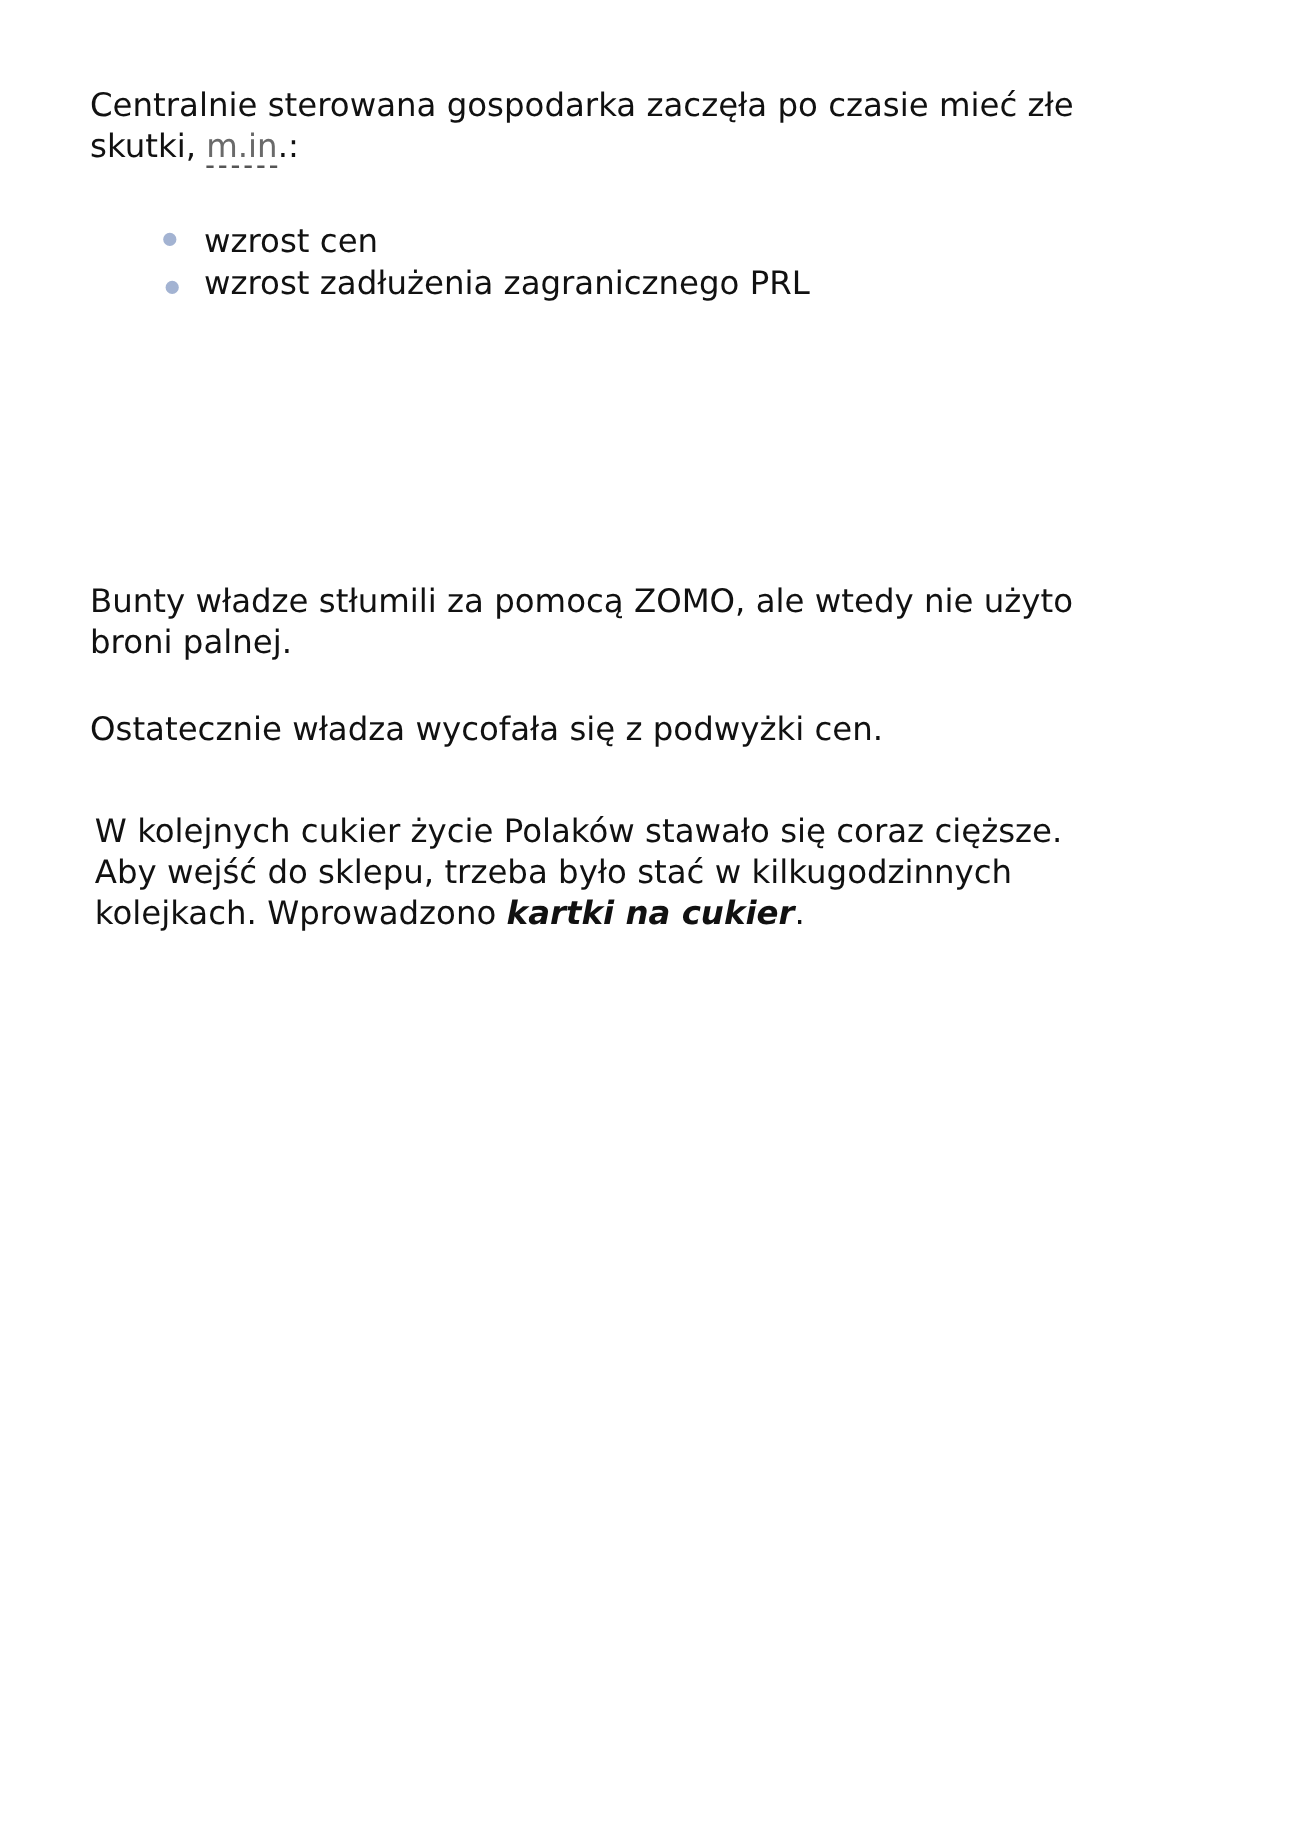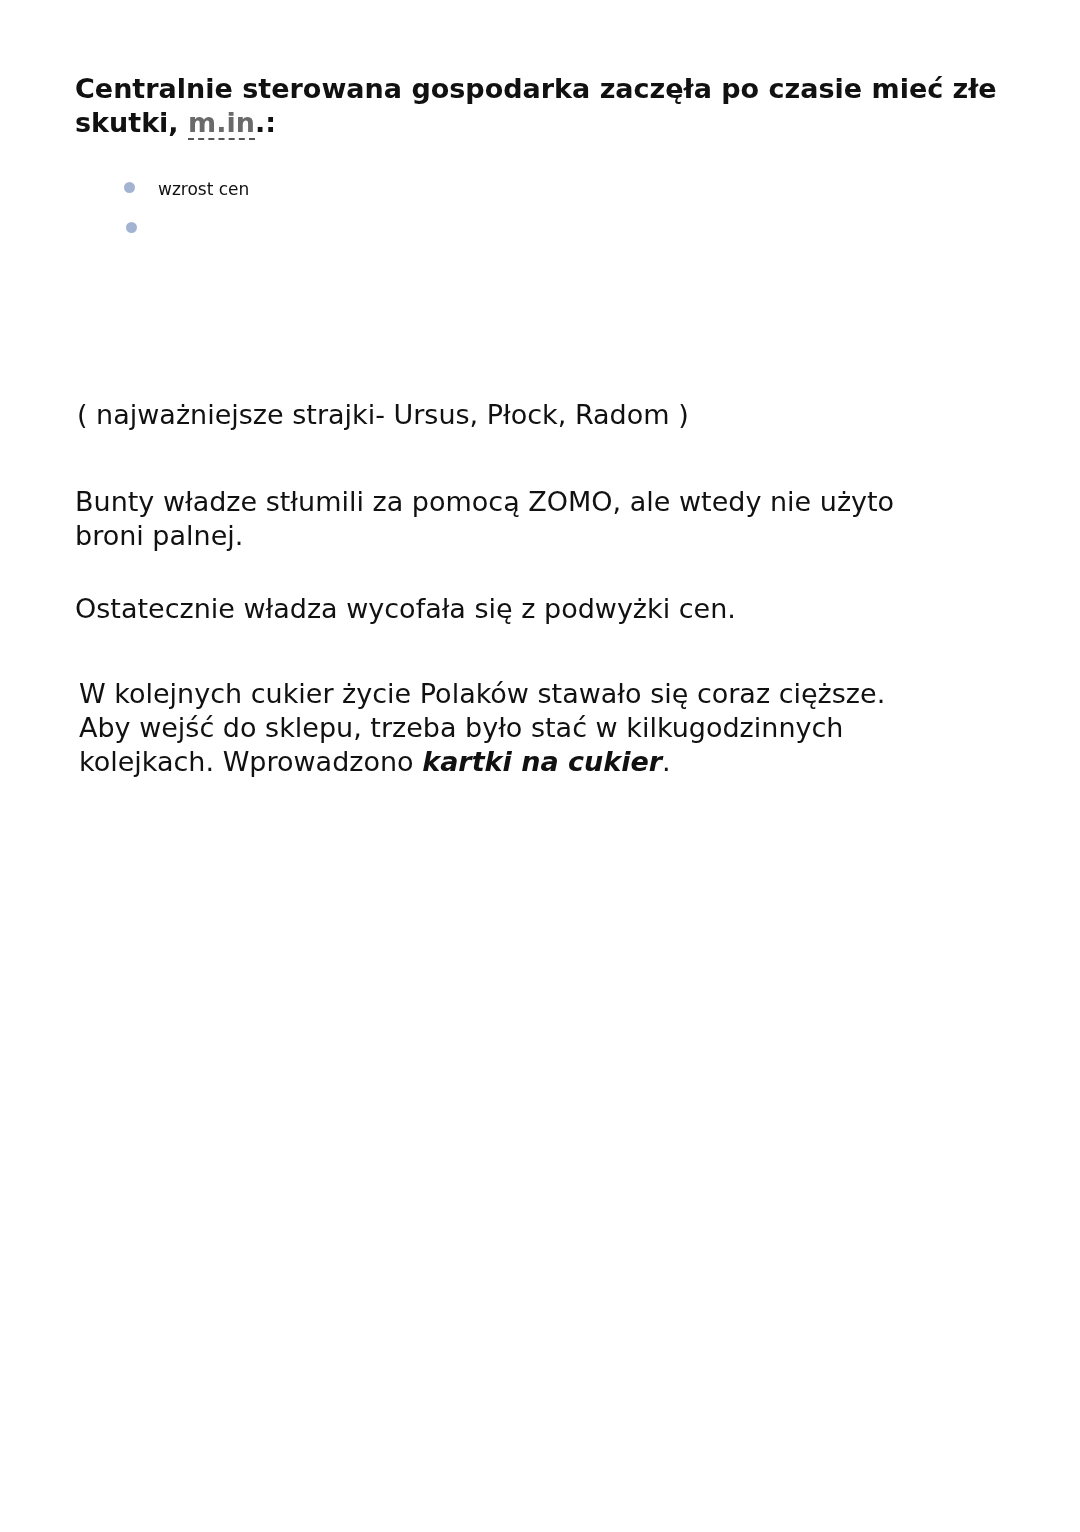--- a/index.html
+++ b/index.html
@@ -30,23 +30,23 @@
     .abbr {
       color: #6a6a6a;
       border-bottom: 2px dashed #555555;
       padding-bottom: 0px;
     }
     ul.bullets {
       position: absolute;
       left: 118px;
       top: 172px;
       list-style: none;
-      margin: 0;
+      margin: 12px;
       padding: 0;
-      font-size: 17px;
+      font-size: 27px;
       line-height: 35px;
     }
     ul.bullets li {
       position: relative;
       padding-left: 40px;
       white-space: nowrap;
     }
     .bullet-dot {
       position: absolute;
       left: 6px;
@@ -57,39 +57,39 @@
       background: #a3b3d2;
     }
     ul.bullets li:nth-child(2) .bullet-dot { top: 15px; left: 8px; }
     b.bold { font-weight: bold; font-style: italic; }
   </style>
 </head>
 <body>
 
 <div class="page">
 
-  <p class="block" style="left:75px; top:72px;font-weight:bold;">
+  <p class="block" style="left:75px; top:72px;">
     <span>Centralnie sterowana gospodarka zaczęła po czasie mieć złe</span><br>
     <span>skutki, </span><span class="abbr">m.in</span><span>.:</span>
   </p>
 
   <ul class="bullets">
     <li>
       <span class="bullet-dot"></span>
       <span>wzrost cen</span>
     </li>
     <li>
       <span class="bullet-dot"></span>
+      <span>wzrost zadłużenia zagranicznego PRL</span>
     </li>
   </ul>
 
 
   <p class="block" style="left:77px; top:364px;">
     <br>
-    <span>( najważniejsze strajki- Ursus, Płock, Radom )</span>
   </p>
 
   <p class="block" style="left:75px; top:485px;">
     <span>Bunty władze stłumili za pomocą ZOMO, ale wtedy nie użyto</span><br>
     <span>broni palnej.</span>
   </p>
 
   <p class="block" style="left:75px; top:592px;">Ostatecznie władza wycofała się z podwyżki cen.</p>
 
   <p class="block" style="left:79px; top:677px;">

